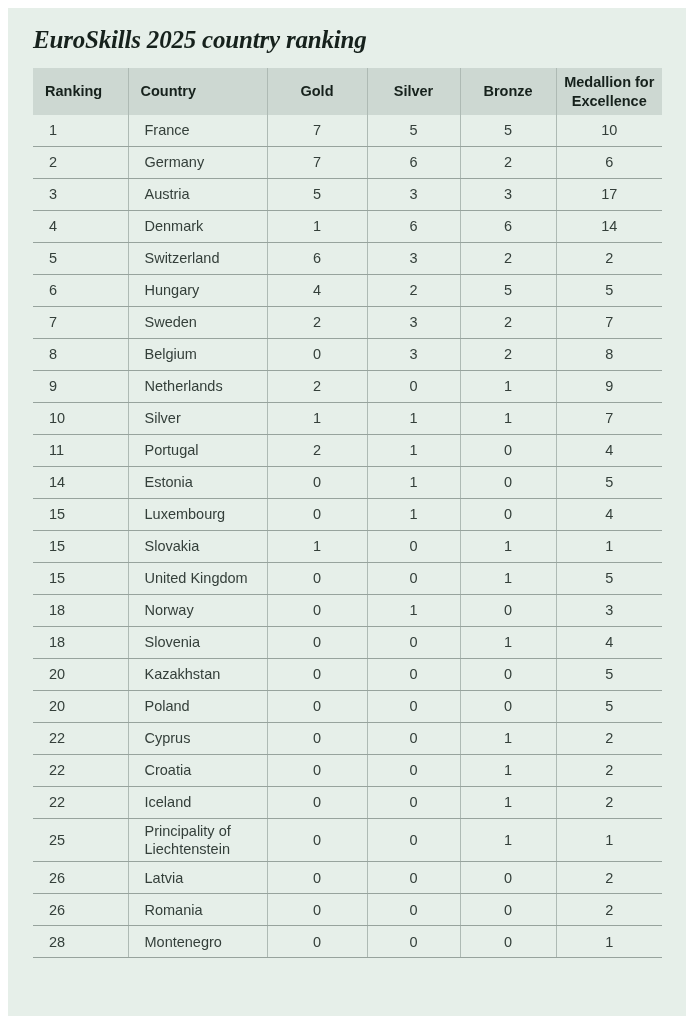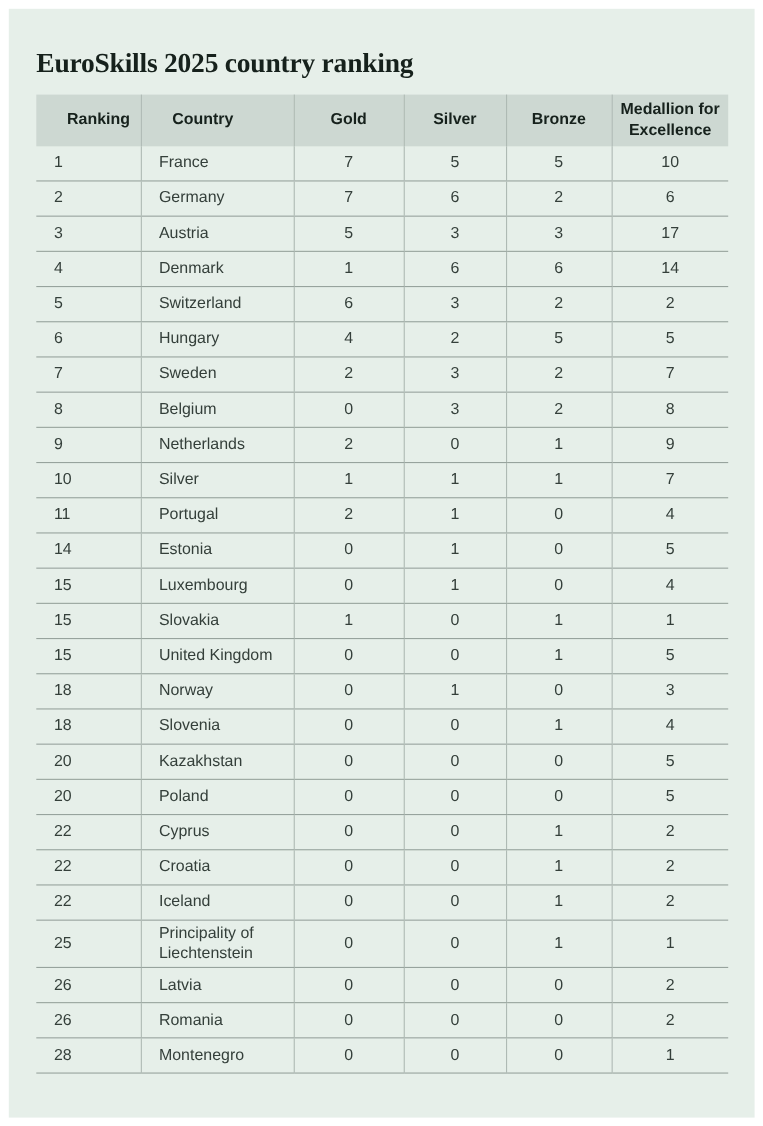--- a/index.html
+++ b/index.html
@@ -25,22 +25,23 @@
     box-sizing: border-box;
     padding: 12px 24px 0 25px;
     position: relative;
   }
   h1.title {
     font-family: "Liberation Serif", serif;
     font-weight: 700;
     font-size: 25px;
     line-height: 1.2;
     color: var(--text-dark, #16211c);
-    margin: 23px 0 13px 0;
+    margin: 5px 0 13px 0;
     letter-spacing: -0.2px;
+    font-style: italic;
   }
   table.ranking {
     border-collapse: collapse;
     table-layout: fixed;
     width: 629px;
   }
   table.ranking col.c-ranking   { width: 95px; }
   table.ranking col.c-country   { width: 139px; }
   table.ranking col.c-gold      { width: 100px; }
   table.ranking col.c-silver    { width: 93px; }
@@ -53,21 +54,21 @@
     font-weight: 700;
     font-size: 14.5px;
     height: 43px;
     padding: 2px 3px;
     line-height: 1.25;
     vertical-align: middle;
     text-align: center;
   }
   table.ranking th.left {
     text-align: left;
-    padding-left: 28px;
+    padding-left: 12px;
   }
   table.ranking th:not(:first-child),
   table.ranking td:not(:first-child) {
     border-left: 1px solid var(--col-line, #aebab4);
   }
   table.ranking tbody td {
     border-bottom: 1px solid var(--row-line, #97a39d);
     font-size: 14.5px;
     color: var(--text-body, #343f3a);
     height: 25px;

